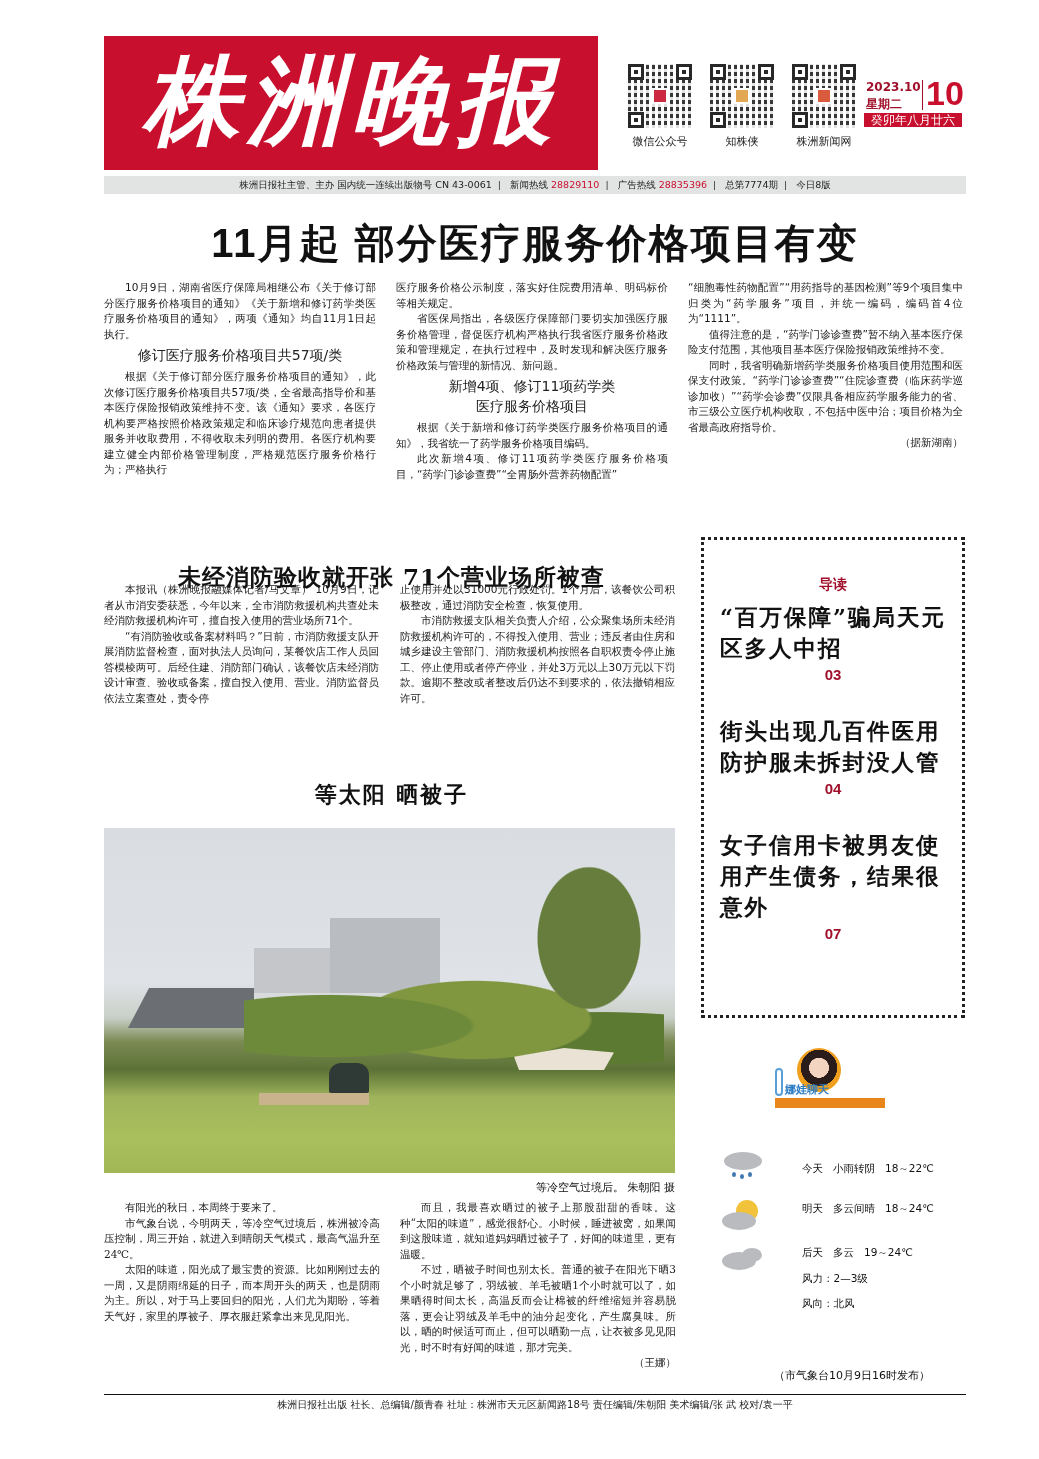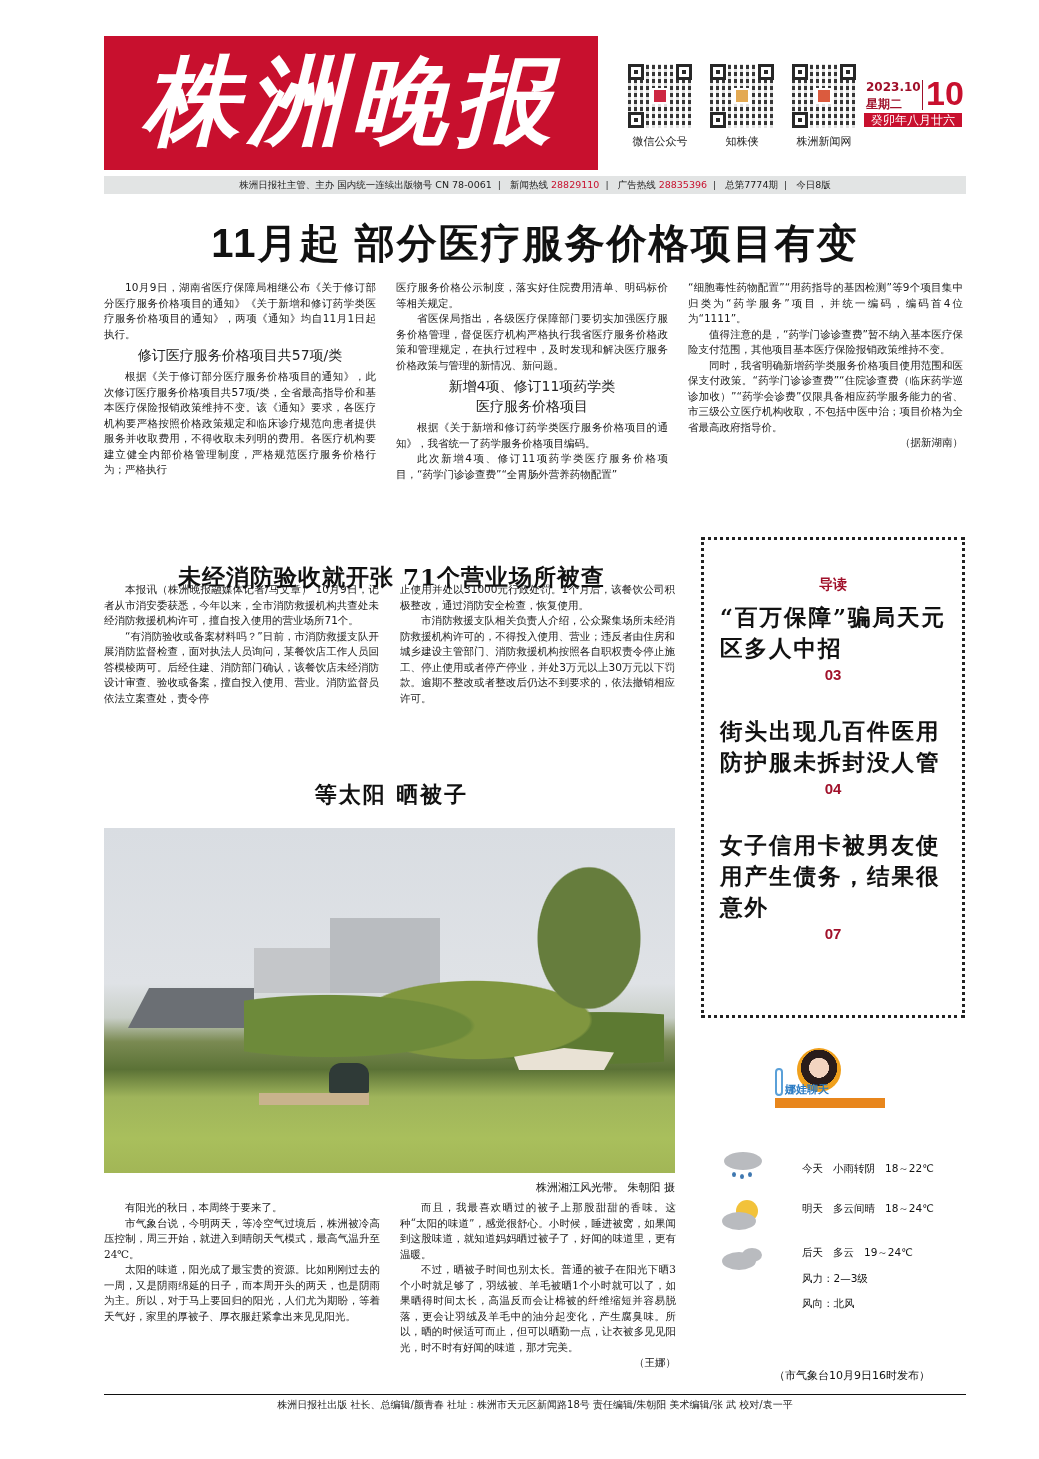--- a/index.html
+++ b/index.html
@@ -118,21 +118,21 @@
 
 <div class="dateblock">
   <div class="ym">2023.10</div>
   <div class="wd">星期二</div>
   <div class="sep"></div>
   <div class="day">10</div>
   <div class="lunar">癸卯年八月廿六</div>
 </div>
 
 <div class="infobar">
-  <span>株洲日报社主管、主办  国内统一连续出版物号  CN 78-0061</span><span class="bar">|</span>
+  <span>株洲日报社主管、主办  国内统一连续出版物号  CN 43-0061</span><span class="bar">|</span>
   <span>新闻热线</span>
   <span class="red">28829110</span><span class="bar">|</span>
   <span>广告热线</span>
   <span class="red">28835396</span><span class="bar">|</span>
   <span>总第7774期</span><span class="bar">|</span>
   <span>今日8版</span>
 </div>
 
 <h1 class="headline">11月起  部分医疗服务价格项目有变</h1>
 
@@ -183,21 +183,21 @@
 <div class="photo">
   <div class="bldg2"></div>
     <div class="bldg"></div>
     <div class="roof"></div>
   <div class="trees"></div>
     <div class="tall"></div>
   <div class="tent"></div>
     <div class="car"></div>
     <div class="mat"></div>
 </div>
-<div class="photo-caption">株洲湘江风光带。  朱朝阳  摄</div>
+<div class="photo-caption">等冷空气过境后。  朱朝阳  摄</div>
 
 <div class="col" style="left:104px; top:1200px; width:276px; font-family:'DejaVu Serif', serif;">
   <p>有阳光的秋日，本周终于要来了。</p>
   <p>市气象台说，今明两天，等冷空气过境后，株洲被冷高压控制，周三开始，就进入到晴朗天气模式，最高气温升至24℃。</p>
   <p>太阳的味道，阳光成了最宝贵的资源。比如刚刚过去的一周，又是阴雨绵延的日子，而本周开头的两天，也是阴雨为主。所以，对于马上要回归的阳光，人们尤为期盼，等着天气好，家里的厚被子、厚衣服赶紧拿出来见见阳光。</p>
 </div>
 <div class="col" style="left:400px; top:1200px; width:276px; font-family:'DejaVu Serif', serif;">
   <p>而且，我最喜欢晒过的被子上那股甜甜的香味。这种“太阳的味道”，感觉很舒心。小时候，睡进被窝，如果闻到这股味道，就知道妈妈晒过被子了，好闻的味道里，更有温暖。</p>
   <p>不过，晒被子时间也别太长。普通的被子在阳光下晒3个小时就足够了，羽绒被、羊毛被晒1个小时就可以了，如果晒得时间太长，高温反而会让棉被的纤维缩短并容易脱落，更会让羽绒及羊毛中的油分起变化，产生腐臭味。所以，晒的时候适可而止，但可以晒勤一点，让衣被多见见阳光，时不时有好闻的味道，那才完美。</p>
   <p class="src">（王娜）</p>

